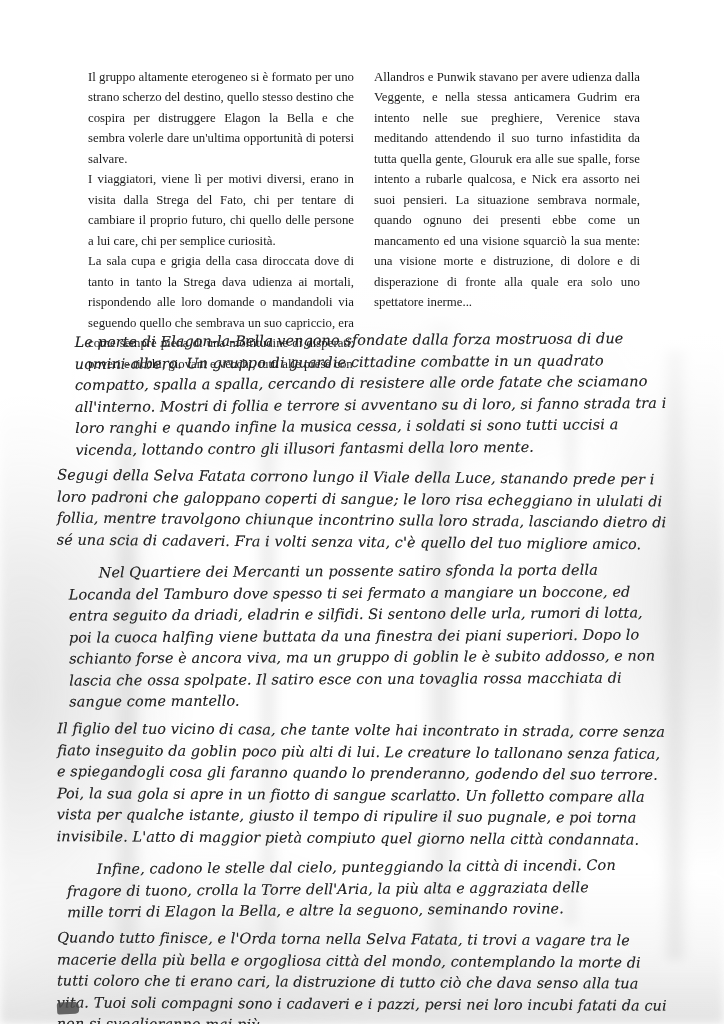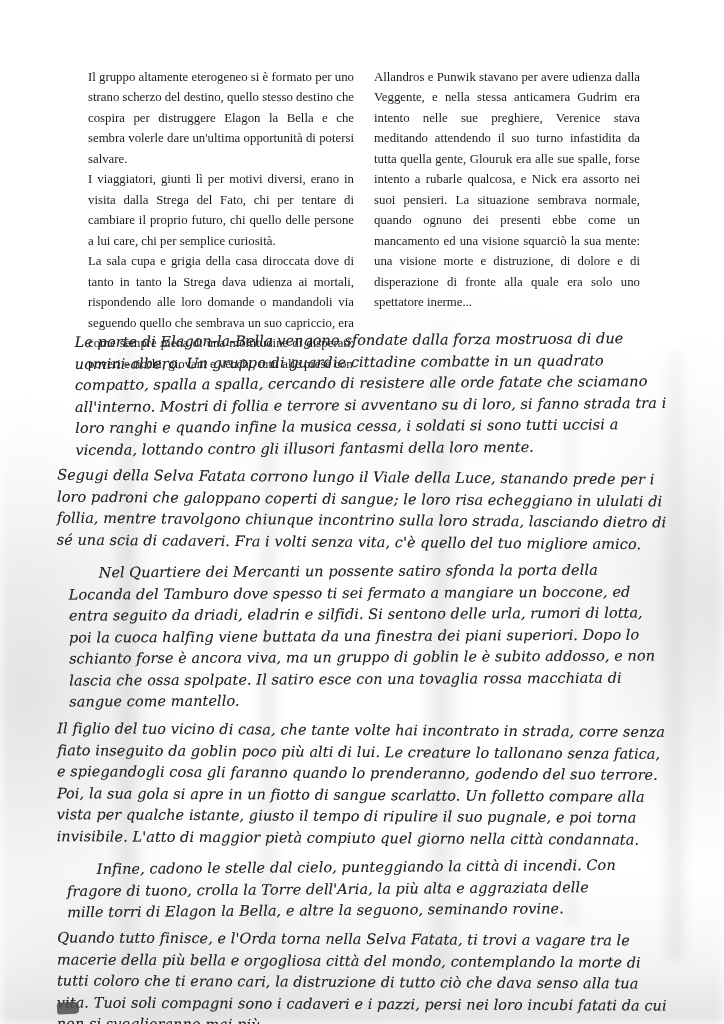--- a/index.html
+++ b/index.html
@@ -101,21 +101,21 @@
 <body>
 
 <div class="page">
 
   <div class="forest-bg"></div>
   <div class="forest-fade"></div>
 
   <div class="intro-columns">
     <div class="col">
       <p>Il gruppo altamente eterogeneo si è formato per uno strano scherzo del destino, quello stesso destino che cospira per distruggere Elagon la Bella e che sembra volerle dare un'ultima opportunità di potersi salvare.</p>
-      <p>I viaggiatori, giunti lì per motivi diversi, erano in visita dalla Strega del Fato, chi per tentare di cambiare il proprio futuro, chi quello delle persone a lui care, chi per semplice curiosità.</p>
+      <p>I viaggiatori, viene lì per motivi diversi, erano in visita dalla Strega del Fato, chi per tentare di cambiare il proprio futuro, chi quello delle persone a lui care, chi per semplice curiosità.</p>
       <p>La sala cupa e grigia della casa diroccata dove di tanto in tanto la Strega dava udienza ai mortali, rispondendo alle loro domande o mandandoli via seguendo quello che sembrava un suo capriccio, era come sempre piena di una moltitudine di disperati: poveri e ricchi, giovani e vecchi, tutti alle prese con</p>
     </div>
     <div class="col">
       <p class="spaced">Allandros e Punwik stavano per avere udienza dalla Veggente, e nella stessa anticamera Gudrim era intento nelle sue preghiere, Verenice stava meditando attendendo il suo turno infastidita da tutta quella gente, Glouruk era alle sue spalle, forse intento a rubarle qualcosa, e Nick era assorto nei suoi pensieri. La situazione sembrava normale, quando ognuno dei presenti ebbe come un mancamento ed una visione squarciò la sua mente: una visione morte e distruzione, di dolore e di disperazione di fronte alla quale era solo uno spettatore inerme...</p>
     </div>
   </div>
 
   <div class="visions">
     <p class="hand h0">Le porte di Elagon-la-Bella vengono sfondate dalla forza mostruosa di due uomini-albero. Un gruppo di guardie cittadine combatte in un quadrato compatto, spalla a spalla, cercando di resistere alle orde fatate che sciamano all'interno. Mostri di follia e terrore si avventano su di loro, si fanno strada tra i loro ranghi e quando infine la musica cessa, i soldati si sono tutti uccisi a vicenda, lottando contro gli illusori fantasmi della loro mente.</p>
     <p class="hand h1">Segugi della Selva Fatata corrono lungo il Viale della Luce, stanando prede per i loro padroni che galoppano coperti di sangue; le loro risa echeggiano in ululati di follia, mentre travolgono chiunque incontrino sulla loro strada, lasciando dietro di sé una scia di cadaveri. Fra i volti senza vita, c'è quello del tuo migliore amico.</p>

